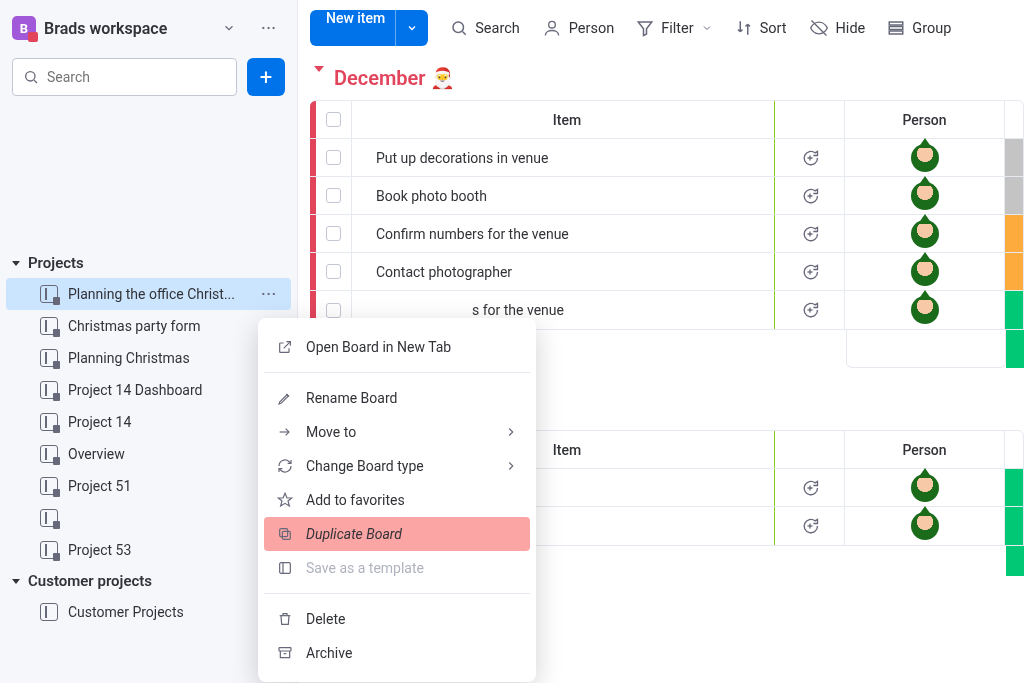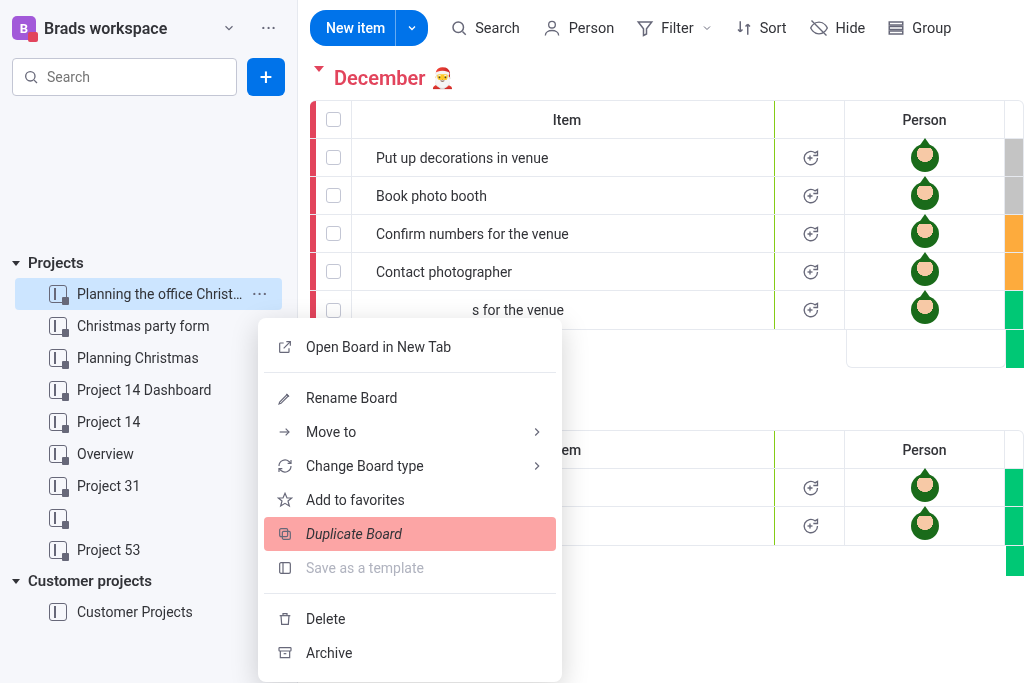--- a/index.html
+++ b/index.html
@@ -11,34 +11,34 @@
   .ws-badge { width:24px; height:24px; border-radius:5px; background:#a259d9; color:#fff; font-weight:700; font-size:13px; display:flex; align-items:center; justify-content:center; position:relative; }
   .ws-badge::after { content:""; position:absolute; right:-2px; bottom:-2px; width:10px; height:10px; background:#e2445c; border-radius:2px; }
   .ws-title { font-weight:600; font-size:16px; flex:1; white-space:nowrap; overflow:hidden; text-overflow:ellipsis; }
   .icon-btn { width:32px; height:32px; border-radius:4px; display:flex; align-items:center; justify-content:center; cursor:pointer; color:#676879; }
   .search-row { display:flex; align-items:center; gap:10px; padding:8px 12px 12px 12px; }
   .search-box { flex:1; height:38px; border:1px solid #c3c6d4; border-radius:4px; background:#fff; display:flex; align-items:center; gap:8px; padding:0 10px; color:#676879; }
   .search-box input { border:none; outline:none; flex:1; font-size:14px; background:transparent; }
   .add-btn { width:38px; height:38px; border-radius:6px; background:#0073ea; color:#fff; display:flex; align-items:center; justify-content:center; cursor:pointer; font-size:22px; font-weight:400; }
   .nav-scroll { flex:1; overflow:auto; padding-top:140px; }
   .section-head { display:flex; align-items:center; gap:8px; padding:6px 12px; font-weight:600; font-size:15px; cursor:pointer; }
-  .nav-item { display:flex; align-items:center; gap:10px; padding:7px 14px 7px 34px; border-radius:4px; margin:0 15px; cursor:pointer; position:relative; white-space:nowrap; }
+  .nav-item { display:flex; align-items:center; gap:10px; padding:7px 14px 7px 34px; border-radius:4px; margin:0 6px; cursor:pointer; position:relative; white-space:nowrap; }
   .nav-item.active { background:#cce5ff; }
   .nav-item .label { flex:1; overflow:hidden; text-overflow:ellipsis; }
   .nav-item .more { visibility:hidden; color:#676879; font-weight:700; letter-spacing:1px;}
   .nav-item.active .more, .nav-item:hover .more { visibility:visible; }
   
   .board-ic { width:18px; height:18px; border:1.5px solid #676879; border-radius:3px; position:relative; }
   .board-ic::before { content:""; position:absolute; left:4px; top:2px; bottom:2px; width:1.5px; background:#676879; }
   .board-ic.lock::after { content:""; position:absolute; right:-3px; bottom:-3px; width:7px; height:8px; background:#676879; border-radius:1px; }
   .caret { width:0; height:0; border-left:4px solid transparent; border-right:4px solid transparent; border-top:5px solid #323338; }
   
   .main { flex:1; display:flex; flex-direction:column; overflow:hidden; }
   .toolbar { display:flex; align-items:center; gap:22px; padding:10px 12px; }
-  .new-item { background:#0073ea; color:#fff; border-radius:16px; height:36px; display:flex; align-items:center; padding:0 10px 0 16px; gap:10px; cursor:pointer; font-weight:500; }
+  .new-item { background:#0073ea; color:#fff; border-radius:6px; height:36px; display:flex; align-items:flex-start; padding:0 10px 0 16px; gap:10px; cursor:pointer; font-weight:500; }
   .new-item .chev { border-left:1px solid rgba(255,255,255,.4); padding-left:10px; height:100%; display:flex; align-items:center; }
   .tb-item { display:flex; align-items:center; gap:7px; color:#323338; cursor:pointer; font-size:14.5px; }
   .tb-item svg, .tb-item .ico { color:#676879; }
   .content { flex:1; overflow:auto; padding:6px 0 0 12px; }
   .group-title { display:flex; align-items:flex-start; gap:10px; color:#e2445c; font-weight:600; font-size:20px; padding:4px 4px 10px 4px; }
   .chev-down { width:0; height:0; border-left:5px solid transparent; border-right:5px solid transparent; border-top:6px solid currentColor; }
   .grid { border:1px solid #e6e9ef; border-left:none; border-radius:6px 6px 0 0; overflow:hidden; }
   .row { display:flex; align-items:stretch; border-bottom:1px solid #e6e9ef; min-height:38px; }
   .row:last-child { border-bottom:none; }
   .stripe { width:6px; background:#e2445c; }
@@ -49,21 +49,21 @@
   .col-chat { width:70px; display:flex; align-items:center; justify-content:center; border-right:1px solid #e6e9ef; color:#676879; }
   .col-person { width:160px; display:flex; align-items:center; justify-content:center; border-right:1px solid #e6e9ef; }
   .col-status { width:18px; }
   .elf { width:28px; height:28px; border-radius:50%; background:radial-gradient(circle at 50% 35%, #f7c9a6 0 35%, #1a6b1a 36% 100%); position:relative; }
   .elf::before { content:""; position:absolute; top:-6px; left:50%; transform:translateX(-50%); width:0; height:0; border-left:7px solid transparent; border-right:7px solid transparent; border-bottom:10px solid #1a6b1a; }
   
   .st-gray { background:#c4c4c4; }
   .st-orange { background:#fdab3d; }
   .st-green { background:#00c875; }
   
-  .ctx { position:absolute; left:258px; top:318px; width:304px; background:#fff; border-radius:8px; box-shadow:0 8px 28px rgba(0,0,0,.18); padding:8px 6px; z-index:50; }
+  .ctx { position:absolute; left:258px; top:318px; width:278px; background:#fff; border-radius:8px; box-shadow:0 8px 28px rgba(0,0,0,.18); padding:8px 6px; z-index:50; }
   .ctx-group { padding:4px 0; }
   .ctx-sep { height:1px; background:#e6e9ef; margin:4px 0; }
   .ctx-item { display:flex; align-items:center; gap:12px; padding:9px 12px; border-radius:4px; cursor:pointer; color:#323338; }
   .ctx-item.hover { background:#fca5a5;font-style:italic; }
   .ctx-item.disabled { color:#b0b3bf; cursor:default; }
   .ctx-item .sub { margin-left:auto; color:#676879; }
   .ctx-ic { width:18px; display:flex; align-items:center; justify-content:center; color:#676879; }
   svg { display:block; }
 </style>
 </head>
@@ -123,21 +123,21 @@
           <span class="label">Project 14</span>
           <span class="more">···</span>
         </div>
       <div class="nav-item">
           <span class="board-ic lock"></span>
           <span class="label">Overview</span>
           <span class="more">···</span>
         </div>
       <div class="nav-item">
           <span class="board-ic lock"></span>
-          <span class="label">Project 31</span>
+          <span class="label">Project 51</span>
           <span class="more">···</span>
         </div>
       <div class="nav-item">
           <span class="board-ic lock"></span>
           <span class="more">···</span>
         </div>
       <div class="nav-item">
           <span class="board-ic lock"></span>
           <span class="label">Project 53</span>
           <span class="more">···</span>

